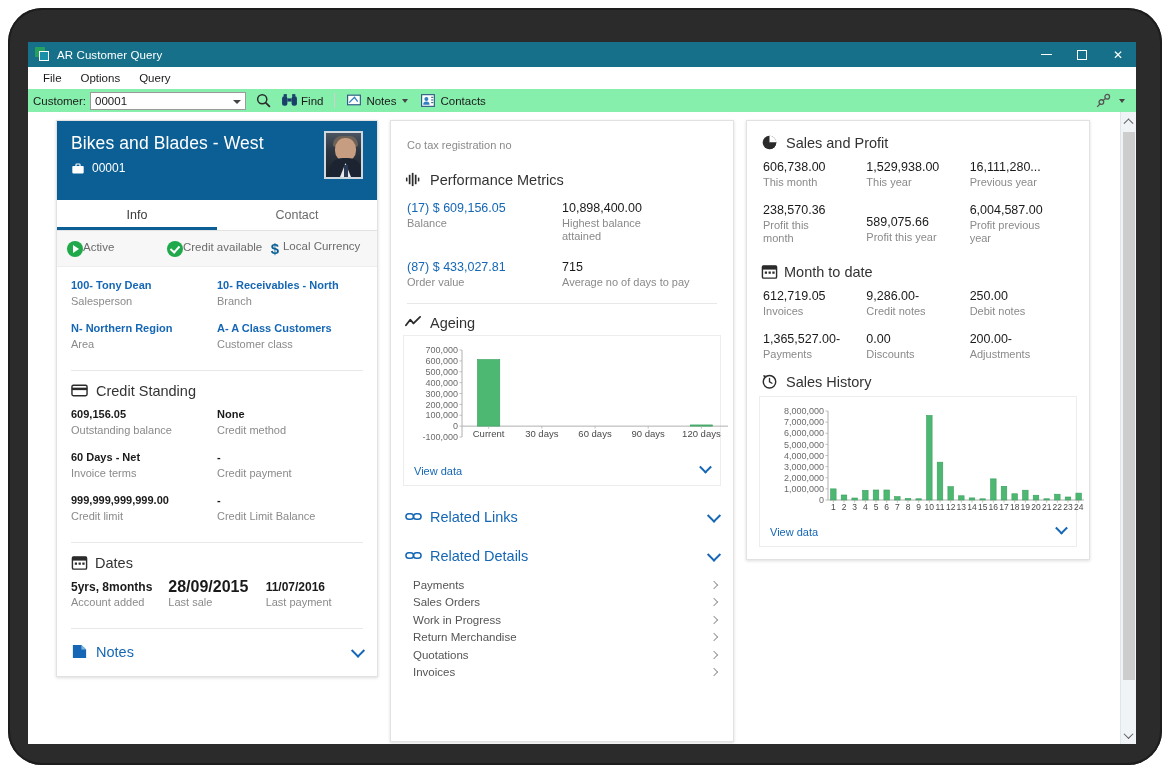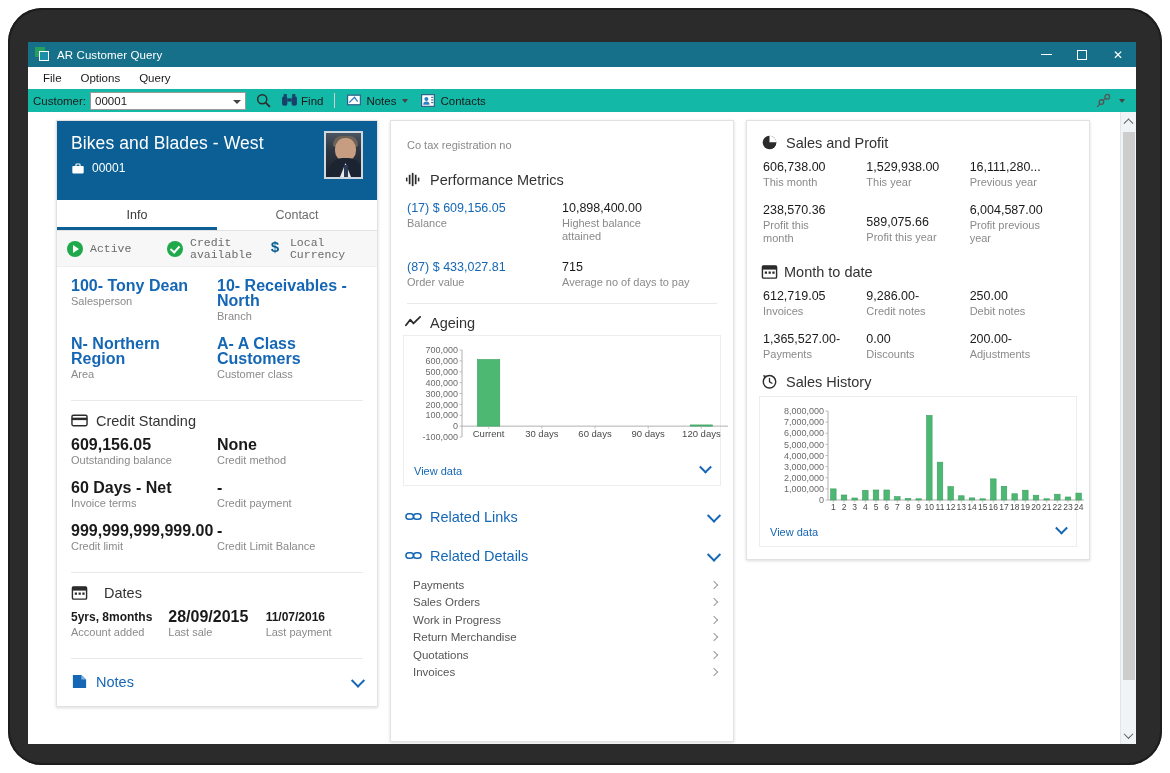--- a/index.html
+++ b/index.html
@@ -47,21 +47,21 @@
   
   #menubar {
     height: 22px; background: #ffffff; display: flex; align-items: center;
     padding-left: 7px; gap: 3px;
   }
   .menu-item {
     font-size: 11.5px; color: #1a1a1a; padding: 2px 8px;
   }
   
   #toolbar {
-    height: 23px; background: #14b8a6; display: flex; align-items: center;
+    height: 23px; background: #86efac; display: flex; align-items: center;
     padding-left: 5px; position: relative;
   }
   #toolbar .lbl { font-size: 11.5px; color: #1a1a1a; margin-right: 4px; }
   #cust-combo {
     width: 156px; height: 18px; border: 1px solid #9a9a9a; background: #ffffff;
     display: flex; align-items: center; position: relative;
   }
   #cust-combo input {
     border: 0; outline: 0; font-family: inherit; font-size: 11.5px; color: #1a1a1a;
     width: 132px; padding-left: 4px; background: transparent;
@@ -113,36 +113,36 @@
   .tabs { display: flex; height: 31px; border-bottom: 1px solid #e2e2e2; background: #fff; }
   .tab {
     flex: 1; display: flex; align-items: center; justify-content: center;
     font-size: 12.5px; color: #6b6b6b;
   }
   .tab.active { color: #3b3b3b; box-shadow: inset 0 -3px 0 #0b5f94; }
   .status-row {
     display: flex; align-items: center; height: 36px; background: #f7f7f7;
     border-bottom: 1px solid #eeeeee; padding: 0 10px;
   }
-  .status-cell { display: flex; align-items: center; gap: 7px; width: 33.33%; font-family: Liberation Mono, monospace; }
+  .status-cell { display: flex; align-items: flex-start; width: 33.33%; }
   .status-cell .txt { font-size: 11.5px; color: #6b6b6b; line-height: 12px; }
   .ic-circle { width: 16px; height: 16px; border-radius: 50%; background: #1fa94a; position: relative; flex: none; }
   .ic-circle.play::after {
     content: ""; position: absolute; left: 6px; top: 4px;
     border-left: 6px solid #ffffff; border-top: 4px solid transparent; border-bottom: 4px solid transparent;
   }
   .ic-circle.check::after {
     content: ""; position: absolute; left: 5px; top: 3.5px; width: 4px; height: 7px;
     border: solid #ffffff; border-width: 0 2px 2px 0; transform: rotate(42deg);
   }
   .ic-dollar { font-size: 15px; font-weight: bold; color: #0b5f94; width: 16px; text-align: center; flex: none; }
   .pad { padding: 11px 14px 4px 14px; }
   .pair-grid { display: flex; flex-wrap: wrap; }
   .pair { width: 50%; margin-bottom: 13px; }
-  .pair .v { font-size: 16px; color: #1a1a1a; font-weight: bold; line-height: 15px; }
+  .pair .v { font-size: 11px; color: #1a1a1a; font-weight: bold; line-height: 15px; }
   .pair .v.link { color: #1567b5; }
   .pair .l { font-size: 11px; color: #8a8a8a; line-height: 14px; margin-top: 1px; }
   .divider { height: 1px; background: #e8e8e8; margin: 2px 14px 0 14px; }
   .sec-head { display: flex; align-items: flex-end; gap: 8px; padding: 11px 14px 8px 14px; }
   .sec-head .t { font-size: 14.5px; color: #333333; }
   .sec-head .t.blue { color: #1567b5; }
   .sec-head.clickable { cursor: pointer; }
   .chev {
     margin-left: auto; width: 10px; height: 10px; border: solid #1567b5;
     border-width: 0 2px 2px 0; transform: rotate(45deg) translate(-3px,-3px);
@@ -375,21 +375,21 @@
             </div>
             <div class="pair">
               <div class="v">-</div>
               <div class="l">Credit Limit Balance</div>
             </div>
           </div>
         </div>
 
         <div class="divider"></div>
 
-        <div class="sec-head" style="gap:16px">
+        <div class="sec-head" style="gap:7px">
           <svg class="sicon" viewBox="0 0 18 18">
             <rect x="1.5" y="3" width="15" height="13" rx="1.2" fill="none" stroke="#2b2b2b" stroke-width="1.5"></rect>
             <rect x="1.5" y="3" width="15" height="4" fill="#2b2b2b"></rect>
             <rect x="4" y="9" width="2.4" height="2.4" fill="#2b2b2b"></rect>
             <rect x="8" y="9" width="2.4" height="2.4" fill="#2b2b2b"></rect>
             <rect x="12" y="9" width="2.4" height="2.4" fill="#2b2b2b"></rect>
           </svg>
           <span class="t">Dates</span>
         </div>
 

